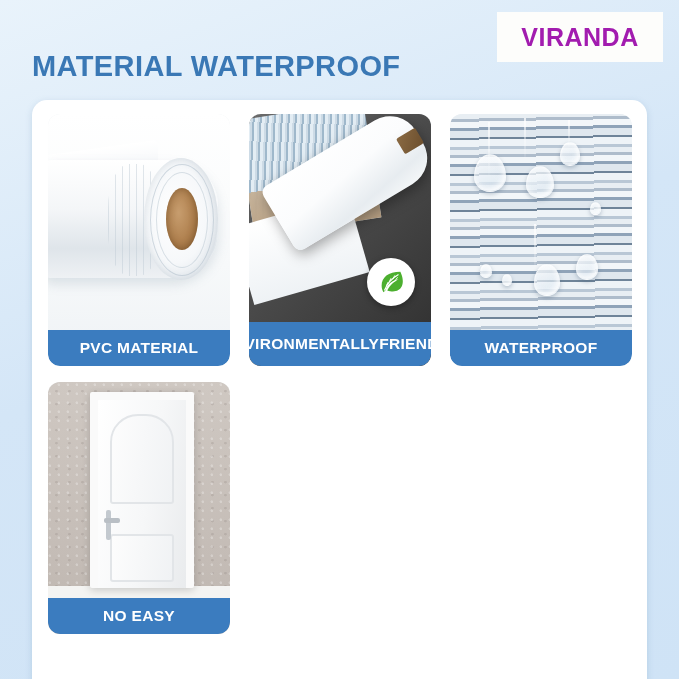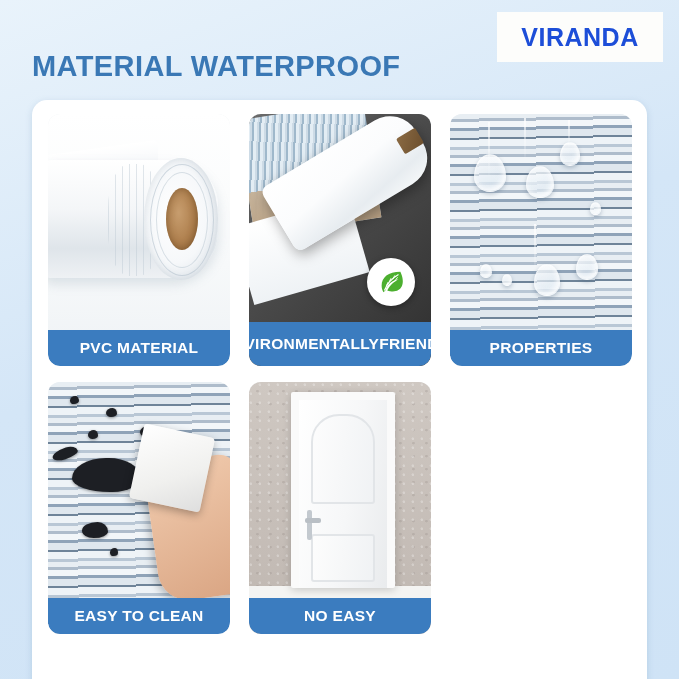--- a/index.html
+++ b/index.html
@@ -9,21 +9,21 @@
     background:linear-gradient(160deg,#e9f3fb 0%,#d4e6f7 45%,#cfe3f6 100%);
   }
   .page{position:relative;width:679px;height:679px;}
 
   
   .brand-badge{
     position:absolute;left:497px;top:12px;width:166px;height:50px;
     background:#fdfdfb;display:flex;align-items:center;justify-content:center;
   }
   .brand-badge span{
-    font-size:25px;font-weight:bold;color:#1d4ed8;letter-spacing:.5px;
+    font-size:25px;font-weight:bold;color:#a21caf;letter-spacing:.5px;
     font-family:"Liberation Sans", sans-serif;
   }
 
   
   .page-title{
     position:absolute;left:32px;top:50px;
     font-size:29px;font-weight:bold;color:#3a78b5;letter-spacing:.4px;
     white-space:nowrap;
   }
 
@@ -268,38 +268,23 @@
           <div class="drop" style="left:24px;top:40px;width:30px;height:36px;"></div>
           <div class="drop" style="left:76px;top:52px;width:26px;height:30px;"></div>
           <div class="drop" style="left:110px;top:28px;width:18px;height:22px;"></div>
           <div class="trail" style="left:84px;top:110px;height:48px;"></div>
           <div class="drop" style="left:84px;top:150px;width:24px;height:30px;"></div>
           <div class="drop" style="left:126px;top:140px;width:20px;height:24px;"></div>
           <div class="drop" style="left:30px;top:150px;width:10px;height:12px;"></div>
           <div class="drop" style="left:52px;top:160px;width:8px;height:10px;"></div>
           <div class="drop" style="left:140px;top:88px;width:9px;height:11px;"></div>
         </div>
-        <div class="label">PROPERTIES</div>
+        <div class="label">WATERPROOF</div>
       </div>
 
-      <div class="tile">
-        <div class="art art-stripes">
-          <div class="stain" style="left:22px;top:14px;width:9px;height:8px;"></div>
-          <div class="stain" style="left:58px;top:26px;width:11px;height:9px;"></div>
-          <div class="stain" style="left:40px;top:48px;width:10px;height:9px;"></div>
-          <div class="stain" style="left:92px;top:44px;width:14px;height:11px;"></div>
-          <div class="stain" style="left:24px;top:76px;width:68px;height:34px;border-radius:50% 46% 40% 56%/60% 54% 46% 40%;"></div>
-          <div class="stain" style="left:4px;top:66px;width:26px;height:11px;transform:rotate(-18deg);"></div>
-          <div class="stain" style="left:34px;top:140px;width:26px;height:16px;"></div>
-          <div class="stain" style="left:62px;top:166px;width:8px;height:8px;"></div>
-          <div class="clean-hand"></div>
-          <div class="wipe"></div>
-        </div>
-        <div class="label">EASY TO CLEAN</div>
-      </div>
 
       <div class="tile">
         <div class="art art-door">
           <div class="wall-tex"></div>
           <div class="baseboard"></div>
           <div class="baseboard2"></div>
           <div class="door-frame">
             <div class="door-leaf">
               <div class="panel-top"></div>
               <div class="panel-bot"></div>

